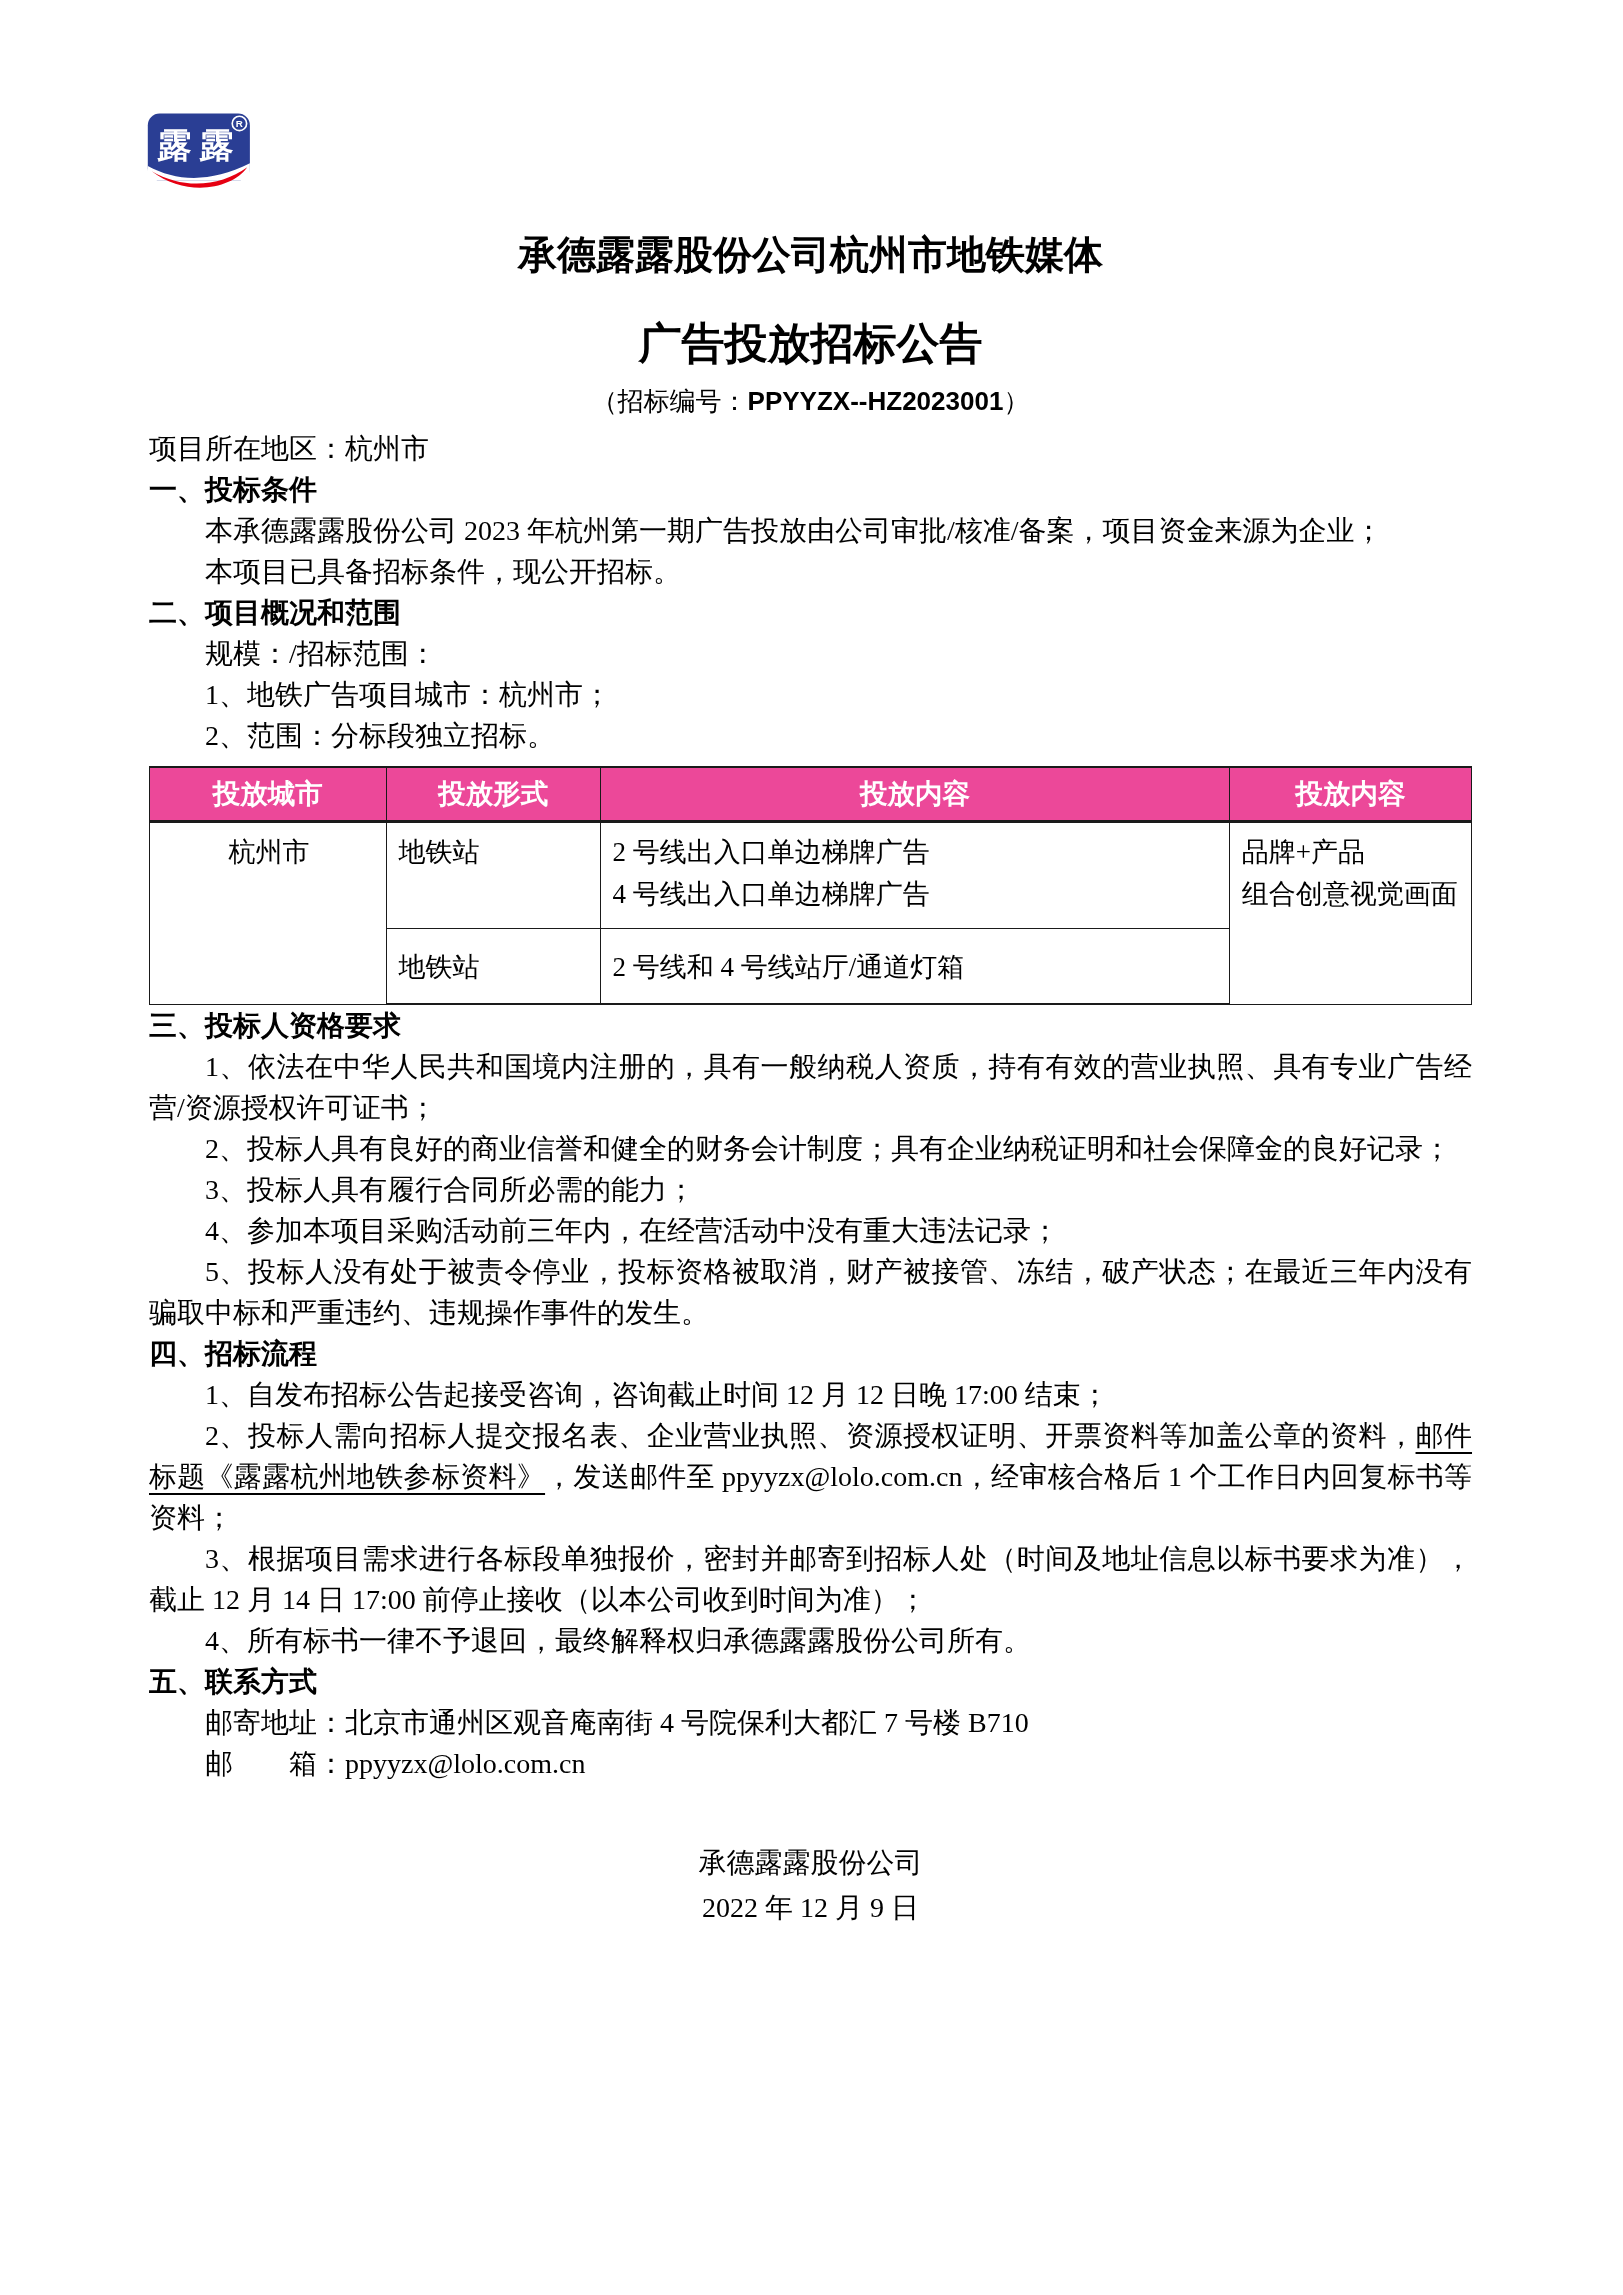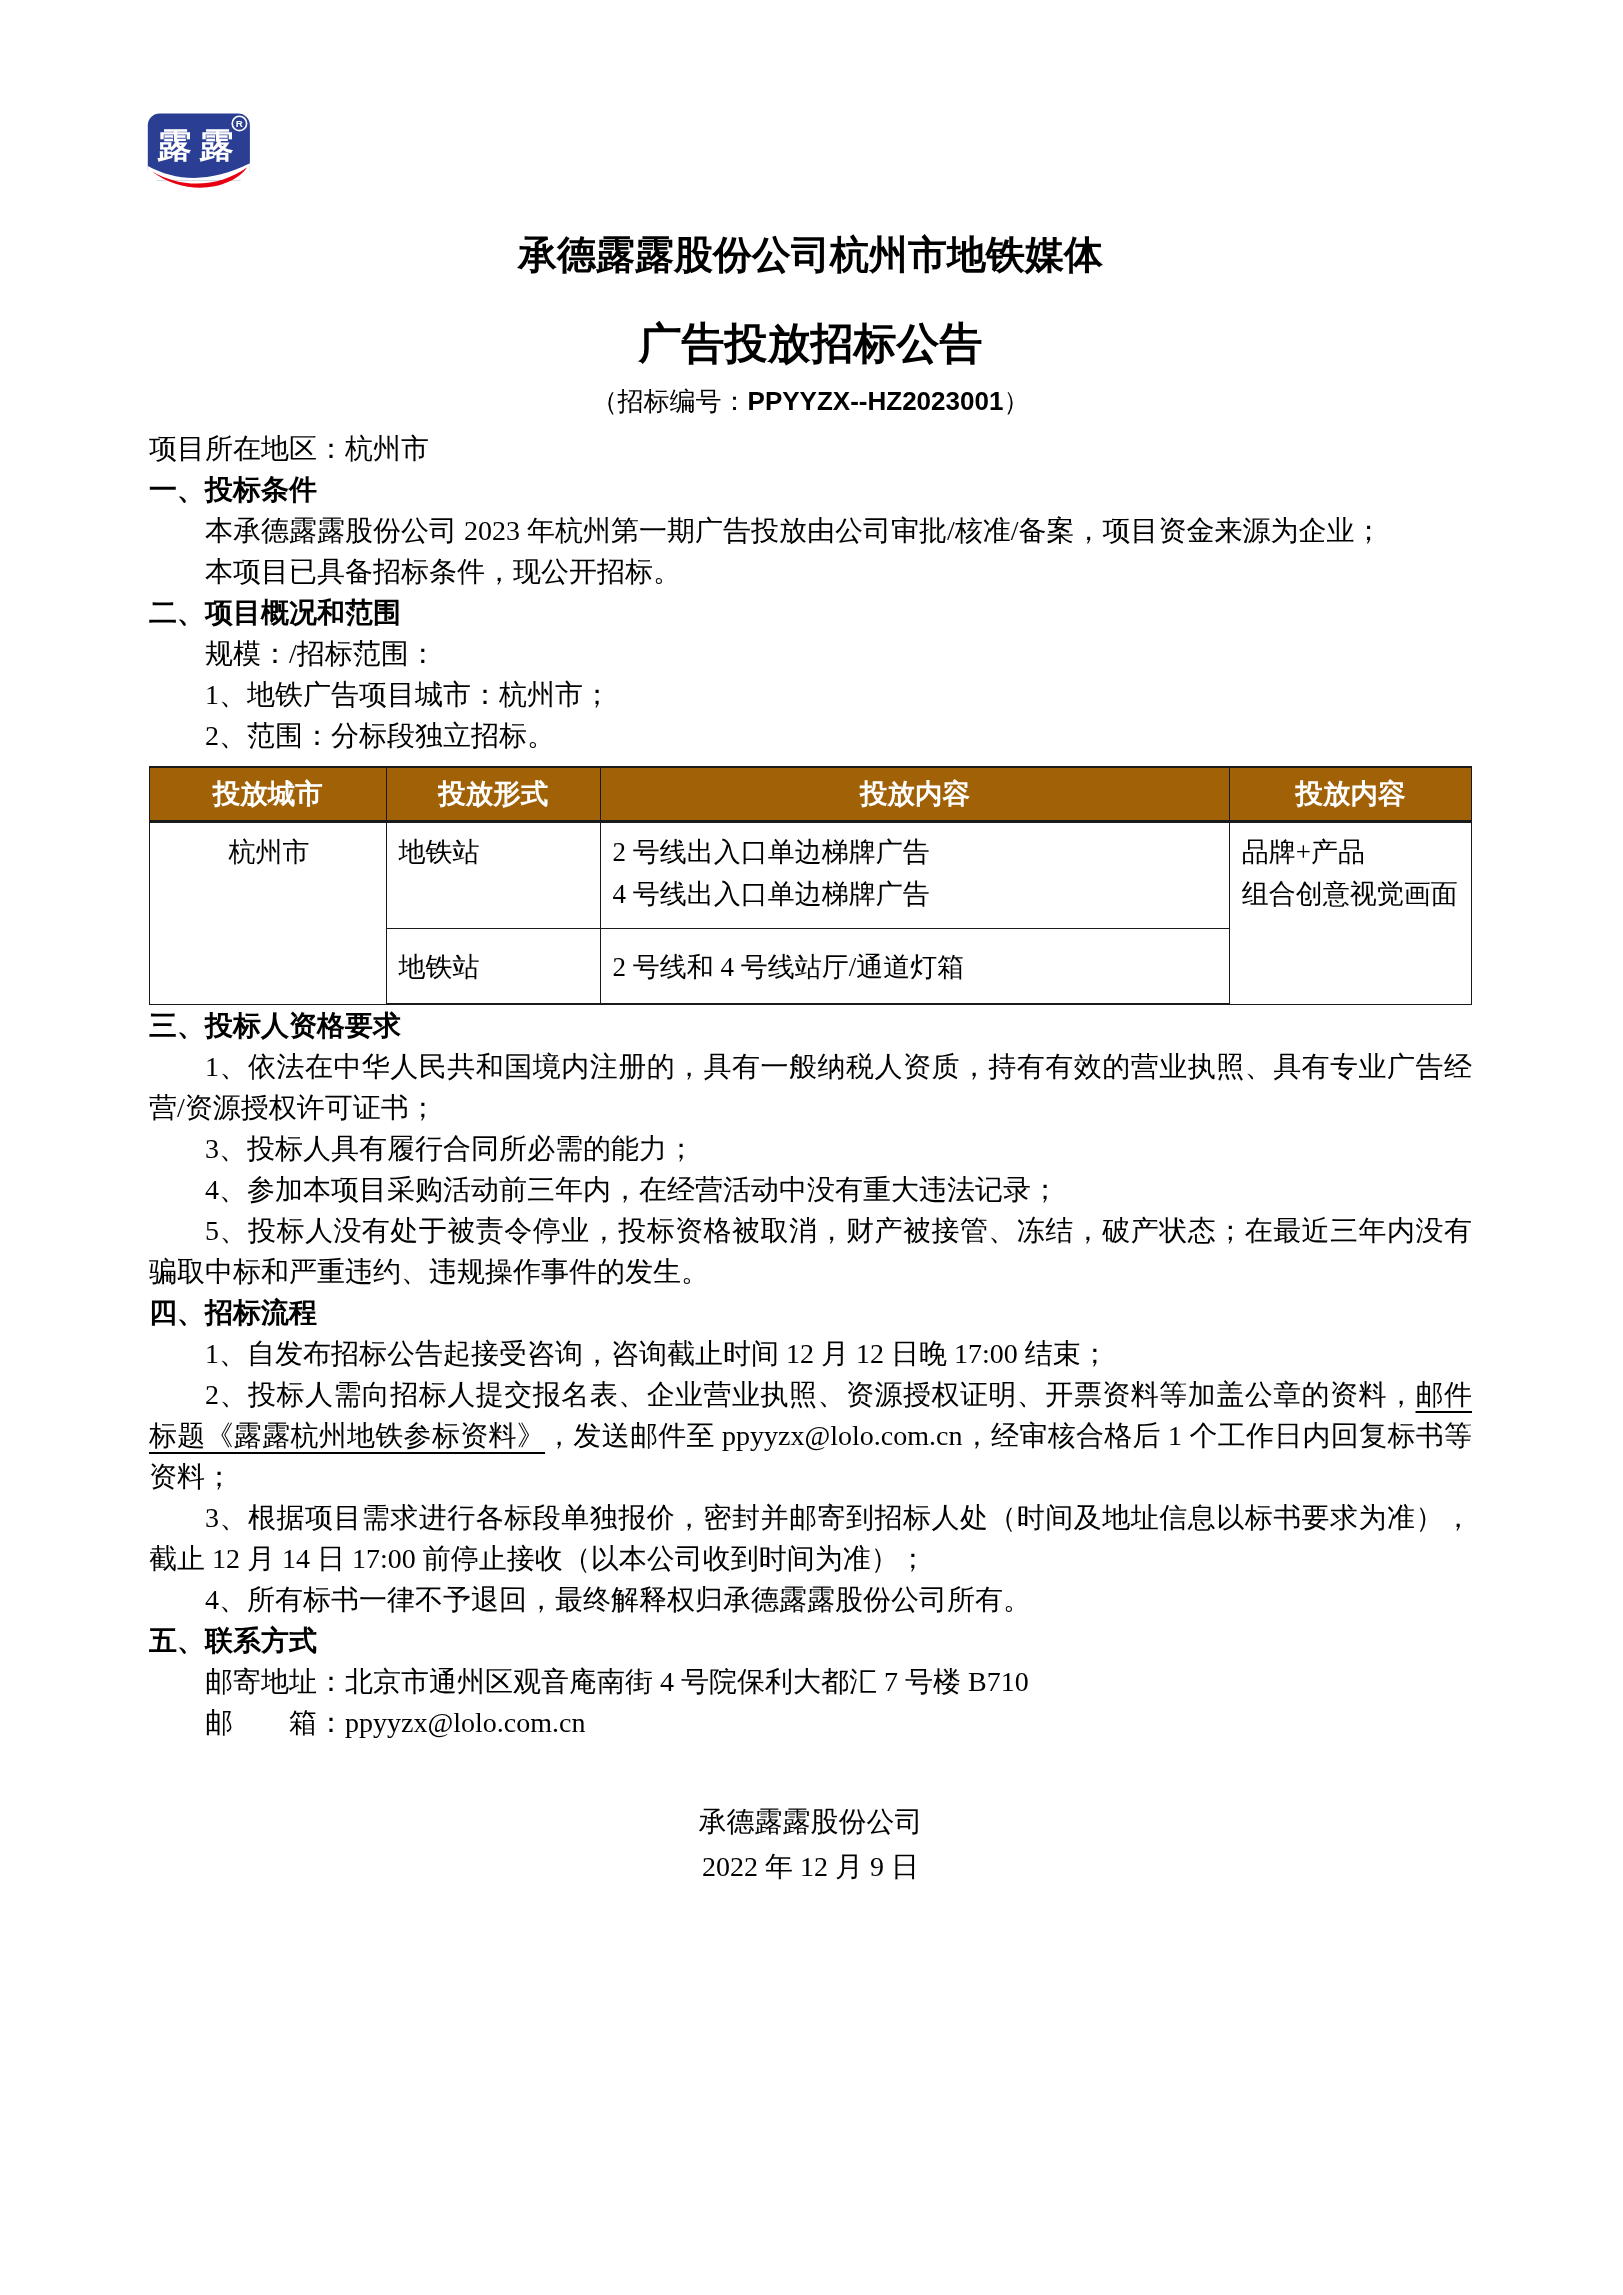--- a/index.html
+++ b/index.html
@@ -50,21 +50,21 @@
     width:100%;
     border-collapse:collapse;
     margin-top:10.5px;
     table-layout:fixed;
   }
   table.media col.c1{width:17.9%;}
   table.media col.c2{width:16.2%;}
   table.media col.c3{width:47.6%;}
   table.media col.c4{width:18.3%;}
   table.media th{
-    background:#a16207;
+    background:#ec4899;
     color:#fff;
     font-family:"Liberation Sans","DejaVu Sans",sans-serif;
     font-weight:bold;
     font-size:27.5px;
     height:52px;
     border:1.3px solid #1a1a1a;
     border-top:2px solid #1a1a1a;
     border-bottom:3.3px solid #1a1a1a;
     text-align:center;vertical-align:middle;
     padding:0;
@@ -153,20 +153,21 @@
         </tr>
         <tr class="row2">
           <td class="form-cell">地铁站</td>
           <td>2 号线和 4 号线站厅/通道灯箱</td>
         </tr>
       </tbody>
     </table>
 
     <p class="heading after-table">三、投标人资格要求</p>
     <p class="line indent">1、依法在中华人民共和国境内注册的，具有一般纳税人资质，持有有效的营业执照、具有专业广告经营/资源授权许可证书；</p>
+    <p class="line indent">2、投标人具有良好的商业信誉和健全的财务会计制度；具有企业纳税证明和社会保障金的良好记录；</p>
     <p class="line indent">3、投标人具有履行合同所必需的能力；</p>
     <p class="line indent">4、参加本项目采购活动前三年内，在经营活动中没有重大违法记录；</p>
     <p class="line indent">5、投标人没有处于被责令停业，投标资格被取消，财产被接管、冻结，破产状态；在最近三年内没有骗取中标和严重违约、违规操作事件的发生。</p>
 
     <p class="heading">四、招标流程</p>
     <p class="line indent">1、自发布招标公告起接受咨询，咨询截止时间 12 月 12 日晚 17:00 结束；</p>
     <p class="line indent"><span>2、投标人需向招标人提交报名表、企业营业执照、资源授权证明、开票资料等加盖公章的资料，</span><span class="ul">邮件标题《露露杭州地铁参标资料》</span><span>，发送邮件至 ppyyzx@lolo.com.cn，经审核合格后 1 个工作日内回复标书等资料；</span></p>
     <p class="line indent">3、根据项目需求进行各标段单独报价，密封并邮寄到招标人处（时间及地址信息以标书要求为准），截止 12 月 14 日 17:00 前停止接收（以本公司收到时间为准）；</p>
     <p class="line indent">4、所有标书一律不予退回，最终解释权归承德露露股份公司所有。</p>
 

